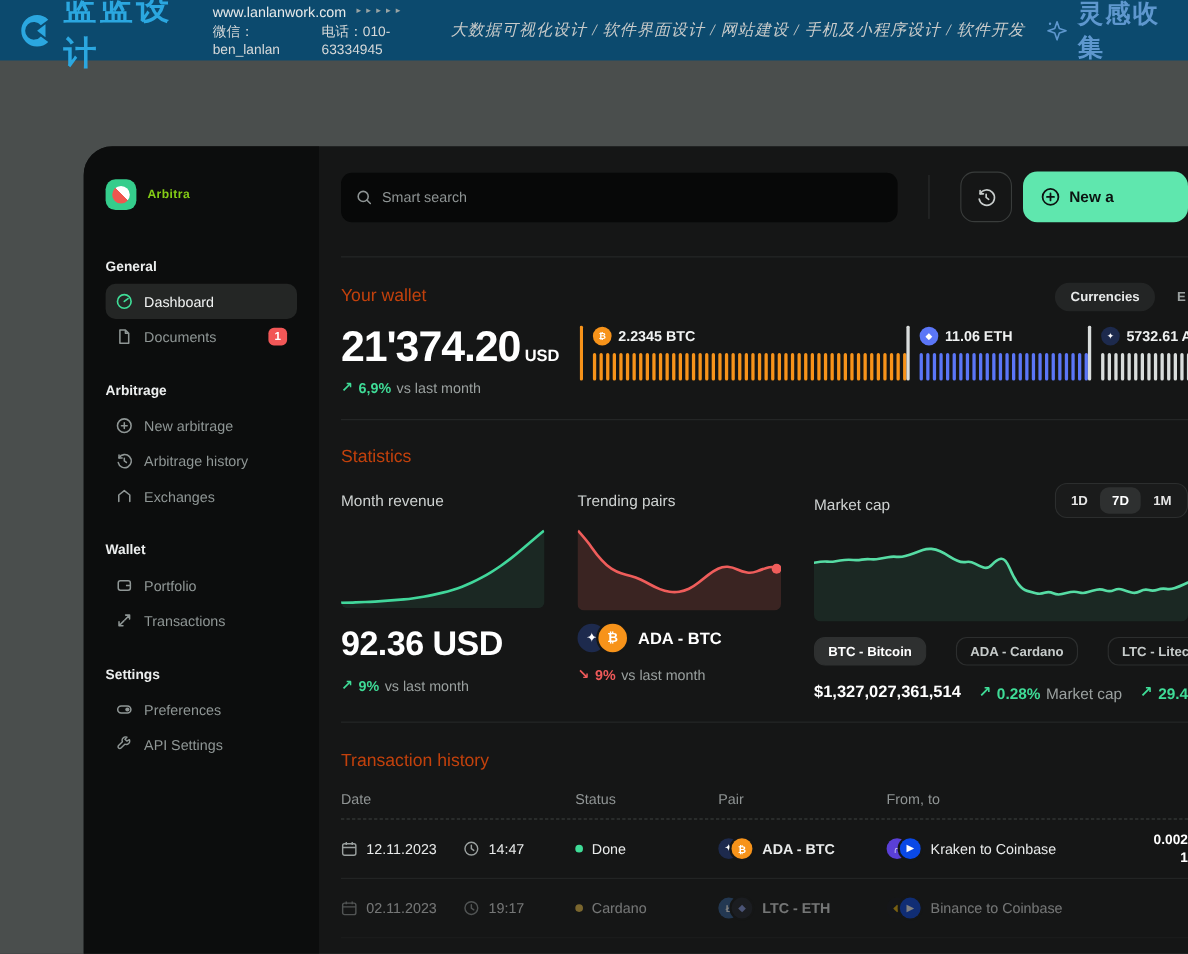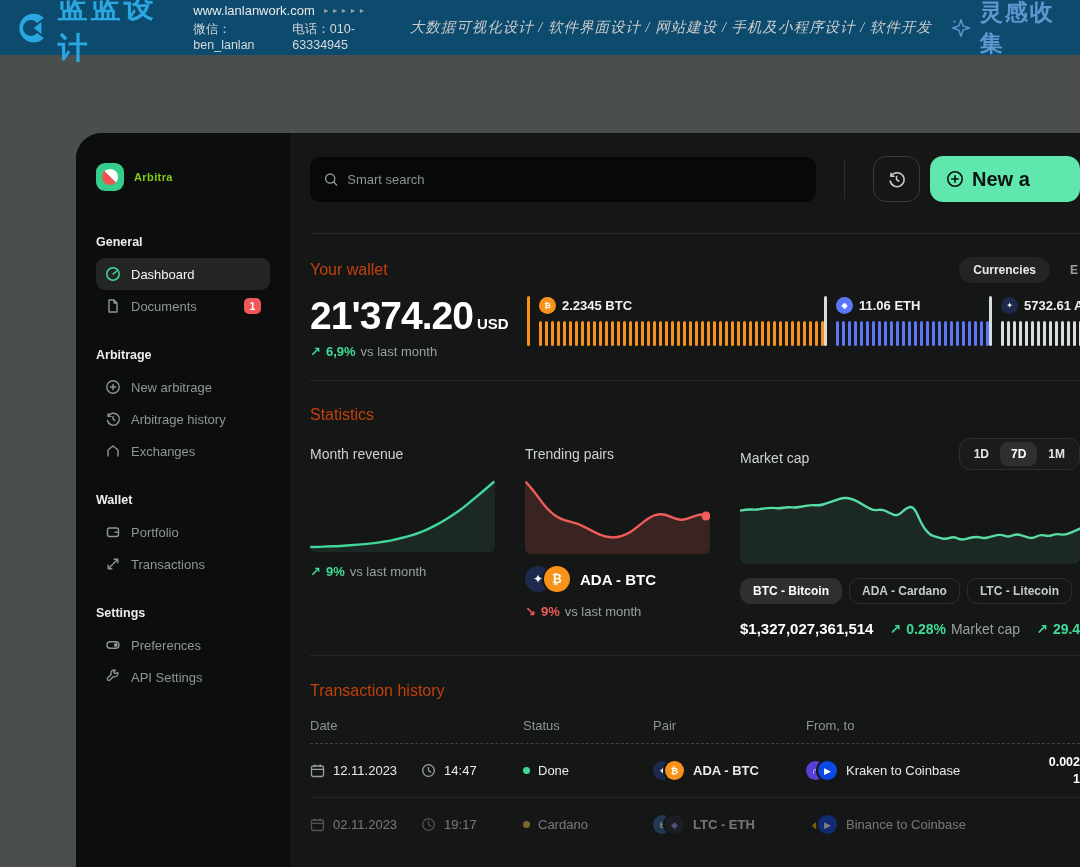--- a/index.html
+++ b/index.html
@@ -49,21 +49,21 @@
   .search-box { width:583px; height:45px; background:#070808; border-radius:10px;
     display:flex; align-items:center; padding:0 14px; gap:9px; }
   .search-box input { background:transparent; border:none; outline:none; color:#cfd3d2;
     font-size:13px; width:100%; font-family:inherit; }
   .search-box input::placeholder { color:#8e9494; }
   .vdiv { width:1px; height:40px; background:#2c2e2e; margin:0 28px; }
   .icon-btn { width:47px; height:46px; border:1px solid #393c3b; border-radius:13px; background:transparent;
     display:flex; align-items:center; justify-content:center; cursor:pointer; flex-shrink:0; }
   .new-btn { margin-left:10px; height:46px; width:150px; flex-shrink:0; background:var(--accent);
     border:none; border-radius:13px; display:flex; align-items:center; gap:8px; padding:0 0 0 16px;
-    font-weight:bold; font-size:20px; color:#0c1311; cursor:pointer; font-family:inherit; white-space:nowrap; }
+    font-weight:bold; font-size:14px; color:#0c1311; cursor:pointer; font-family:inherit; white-space:nowrap; }
   .topbar-rule { margin-top:31px; }
 
   .section-title { color:#c2410c; font-size:16px; }
 
   
   .wallet-head { display:flex; align-items:center; margin-top:23px; }
   .wallet-actions { margin-left:auto; display:flex; align-items:center; gap:18px; white-space:nowrap; }
   .pill-btn { background:#232525; color:#e8eaea; font-size:12px; font-weight:bold;
     border:none; border-radius:14px; padding:6px 14px; cursor:pointer; font-family:inherit; }
   .pill-btn.ghost { background:transparent; color:#9aa09f; padding:6px 2px; }
@@ -98,21 +98,21 @@
   .stat-value { color:#fff; font-size:31px; font-weight:bold; letter-spacing:-.5px; margin-top:14px; }
   .pair-line { display:flex; align-items:center; gap:10px; margin-top:12px; color:#fff; font-size:15px; font-weight:bold; }
   .pair-line .coin { width:26px; height:26px; font-size:13px; }
   .panel-change { margin-top:12px; }
   .mc-head { display:flex; align-items:center; }
   .tf-group { margin-left:auto; display:flex; background:#1a1b1b; border:1px solid #2c2e2e;
     border-radius:11px; padding:3px; margin-top:-8px; }
   .tf { border:none; background:transparent; color:#e5e5e5; font-size:12px; font-weight:bold;
     padding:5px 11px; border-radius:8px; cursor:pointer; font-family:inherit; }
   .tf.active { background:#2e3030; color:#fff; }
-  .mc-pills { display:flex; gap:7px; margin-top:14px; white-space:nowrap; }
+  .mc-pills { display:flex; gap:27px; margin-top:14px; white-space:nowrap; }
   .mc-pill { border:1px solid #2c2e2e; background:transparent; color:#c6cbca; font-size:12px; font-weight:bold;
     border-radius:10px; padding:5px 12px; cursor:pointer; font-family:inherit; flex-shrink:0; }
   .mc-pill.active { background:#2e3030; border-color:#2e3030; color:#fff; }
   .mc-stats { display:flex; align-items:center; gap:16px; margin-top:16px; white-space:nowrap; font-size:14px; }
   .mc-stats .val { color:#fff; font-weight:bold; font-size:15px; }
   .mc-stats .grp { display:flex; gap:5px; align-items:center; color:#9aa09f; }
   .stats-rule { margin-top:18px; }
 
   
   .tx-title { margin-top:26px; }
@@ -422,20 +422,21 @@
 
     <div class="section-title stats-title">Statistics</div>
     <div class="panels">
 
       <div class="panel-1">
         <div class="panel-label">Month revenue</div>
         <svg class="chart" id="chartRevenue" width="185" height="74" viewBox="0 0 185 74">
             <path d="M0,68.96 Q8.809523809523808,68.96 13.214285714285712,68.62 Q17.619047619047617,68.28 22.023809523809522,68.28 Q26.428571428571427,68.28 30.83333333333333,67.94 Q35.238095238095234,67.6 39.64285714285714,67.25999999999999 Q44.047619047619044,66.91999999999999 48.45238095238095,66.57999999999998 Q52.857142857142854,66.24 57.26190476190476,65.9 Q61.666666666666664,65.56 66.07142857142857,64.88 Q70.47619047619047,64.2 74.88095238095238,63.52 Q79.28571428571428,62.84 83.69047619047618,61.82 Q88.09523809523809,60.8 92.5,59.78 Q96.90476190476191,58.760000000000005 101.30952380952381,57.400000000000006 Q105.71428571428571,56.04 110.11904761904762,54.34 Q114.52380952380953,52.64 118.92857142857143,50.599999999999994 Q123.33333333333333,48.559999999999995 127.73809523809524,46.17999999999999 Q132.14285714285714,43.8 136.54761904761904,41.08 Q140.95238095238093,38.36 145.35714285714283,35.3 Q149.76190476190476,32.24 154.16666666666666,28.84 Q158.57142857142856,25.439999999999998 162.97619047619048,21.699999999999996 Q167.38095238095238,17.959999999999997 171.78571428571428,14.219999999999999 Q176.19047619047618,10.479999999999999 180.59523809523807,6.739999999999999 L185,3 L185,74 L0,74 Z" fill="#1B2823"></path>
             <path d="M0,68.96 Q8.809523809523808,68.96 13.214285714285712,68.62 Q17.619047619047617,68.28 22.023809523809522,68.28 Q26.428571428571427,68.28 30.83333333333333,67.94 Q35.238095238095234,67.6 39.64285714285714,67.25999999999999 Q44.047619047619044,66.91999999999999 48.45238095238095,66.57999999999998 Q52.857142857142854,66.24 57.26190476190476,65.9 Q61.666666666666664,65.56 66.07142857142857,64.88 Q70.47619047619047,64.2 74.88095238095238,63.52 Q79.28571428571428,62.84 83.69047619047618,61.82 Q88.09523809523809,60.8 92.5,59.78 Q96.90476190476191,58.760000000000005 101.30952380952381,57.400000000000006 Q105.71428571428571,56.04 110.11904761904762,54.34 Q114.52380952380953,52.64 118.92857142857143,50.599999999999994 Q123.33333333333333,48.559999999999995 127.73809523809524,46.17999999999999 Q132.14285714285714,43.8 136.54761904761904,41.08 Q140.95238095238093,38.36 145.35714285714283,35.3 Q149.76190476190476,32.24 154.16666666666666,28.84 Q158.57142857142856,25.439999999999998 162.97619047619048,21.699999999999996 Q167.38095238095238,17.959999999999997 171.78571428571428,14.219999999999999 Q176.19047619047618,10.479999999999999 180.59523809523807,6.739999999999999 L185,3" fill="none" stroke="#41D79B" stroke-width="2.4" stroke-linecap="round"></path>
           </svg>
+        <div class="stat-value">92.36 USD</div>
         <div class="change-line panel-change">
           <b class="up">↗</b>
           <b class="up">9%</b>
           <span>vs last month</span>
         </div>
       </div>
 
       <div class="panel-2">
         <div class="panel-label">Trending pairs</div>
         <svg class="chart" id="chartTrending" width="185" height="76" viewBox="0 0 185 76">

